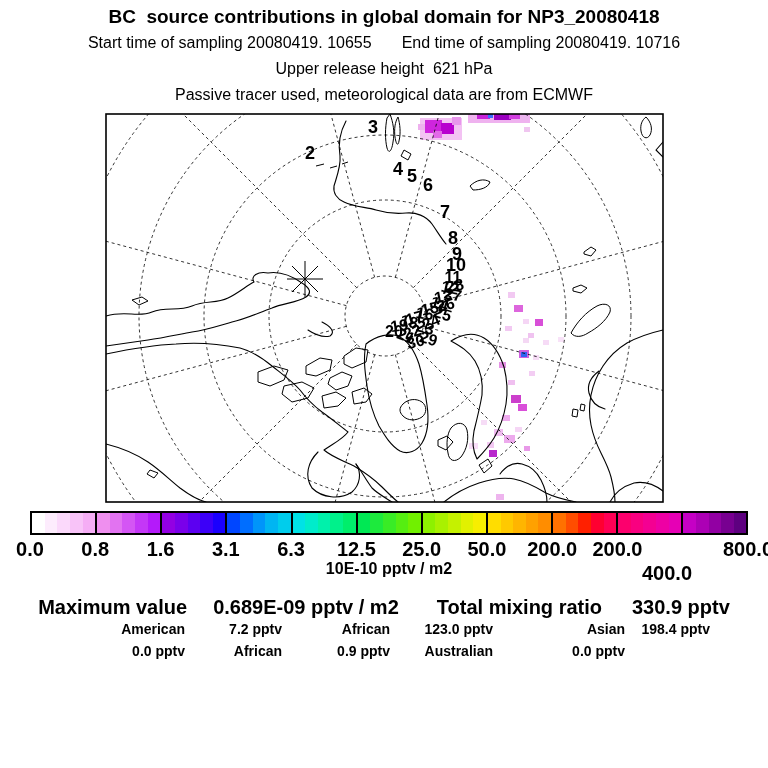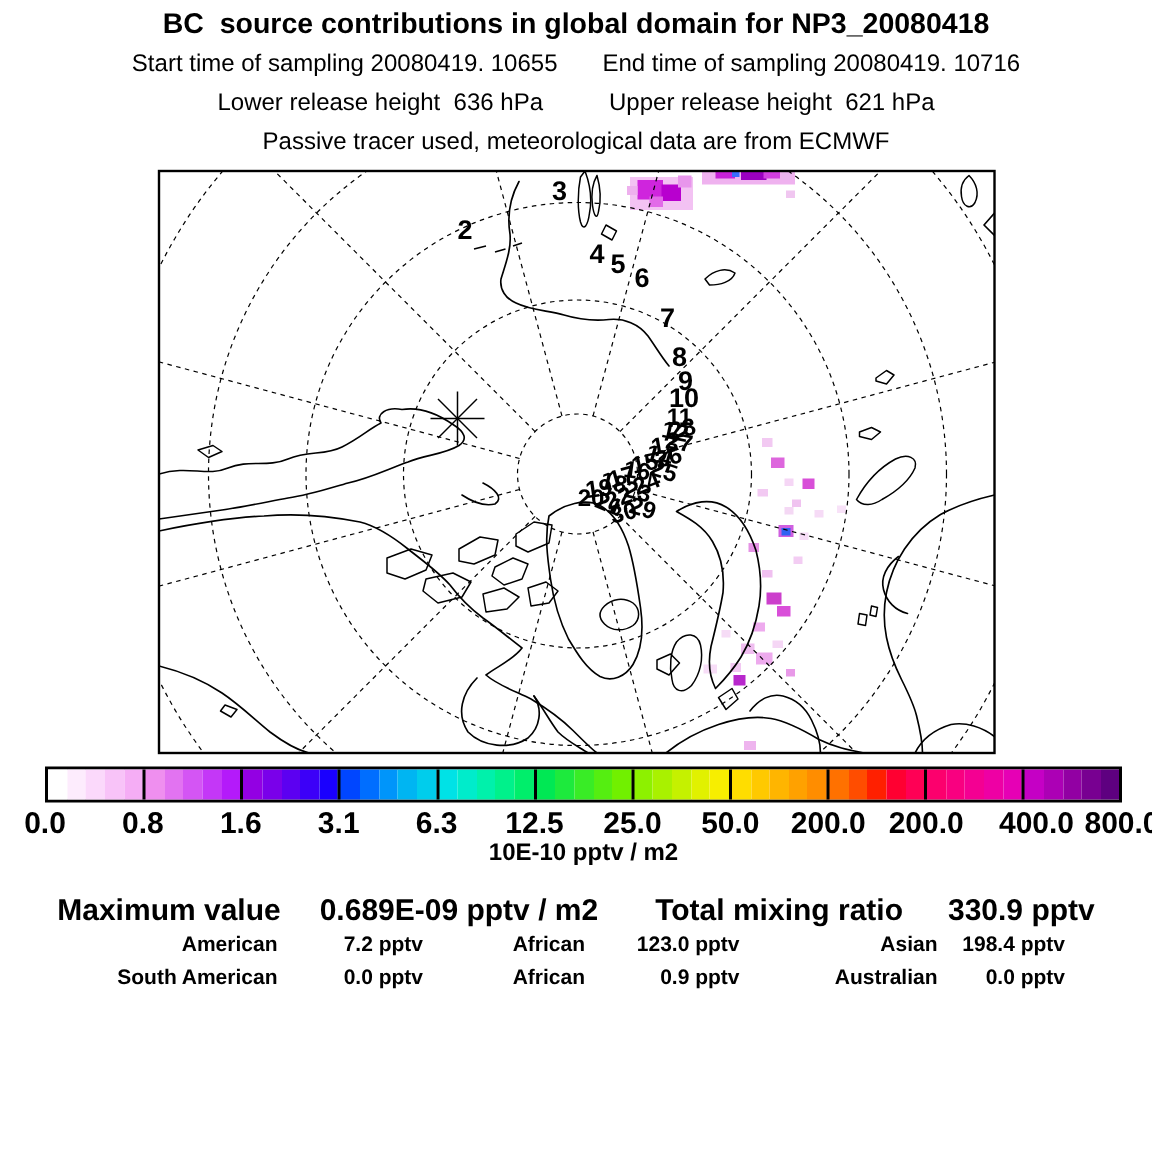--- a/index.html
+++ b/index.html
@@ -32,21 +32,20 @@
 </style>
 </head>
 <body>
 
 <div class="abs hline title"><span>BC  source contributions in global domain for NP3_20080418</span></div>
 <div class="abs hline sub l2">
   <span>Start time of sampling 20080419. 10655</span>
   <span>End time of sampling 20080419. 10716</span>
 </div>
 <div class="abs hline sub l3">
-  <span>Lower release height  636 hPa</span>
   <span>Upper release height  621 hPa</span>
 </div>
 <div class="abs hline sub l4"><span>Passive tracer used, meteorological data are from ECMWF</span></div>
 
 <svg id="mapsvg" width="768" height="768" viewBox="0 0 768 768">
   <defs>
     <clipPath id="mapclip">
         <rect x="106" y="114" width="557" height="388"></rect>
       </clipPath>
   </defs>
@@ -257,39 +256,38 @@
     <span class="cb-tick" style="left: 30px;">0.0</span>
     <span class="cb-tick" style="left: 95.2727px;">0.8</span>
     <span class="cb-tick" style="left: 160.545px;">1.6</span>
     <span class="cb-tick" style="left: 225.818px;">3.1</span>
     <span class="cb-tick" style="left: 291.091px;">6.3</span>
     <span class="cb-tick" style="left: 356.364px;">12.5</span>
     <span class="cb-tick" style="left: 421.636px;">25.0</span>
     <span class="cb-tick" style="left: 486.909px; text-align: center;">50.0</span>
     <span class="cb-tick" style="left: 552.182px;">200.0</span>
     <span class="cb-tick" style="left: 617.455px;">200.0</span>
-    <span class="cb-tick" style="left: 691px;">400.0</span>
+    <span class="cb-tick" style="left: 667px; margin-top: 24px;">400.0</span>
     <span class="cb-tick" style="left: 748px;">800.0</span>
   </div>
 <div class="abs cbunit">10E-10 pptv / m2</div>
 
 <div class="abs hline statrow1">
   <span>Maximum value</span>
   <span class="s-gap1">0.689E-09 pptv / m2</span>
   <span class="s-gap2">Total mixing ratio</span>
   <span class="s-gap3">330.9 pptv</span>
 </div>
 <div id="rrow1" class="reggrid">
   <span>American</span>
   <span>7.2 pptv</span>
   <span>African</span>
   <span>123.0 pptv</span>
   <span>Asian</span>
   <span>198.4 pptv</span>
 </div>
 <div id="rrow2" class="reggrid">
-  <span>South American</span>
   <span>0.0 pptv</span>
   <span>African</span>
   <span>0.9 pptv</span>
   <span>Australian</span>
   <span>0.0 pptv</span>
 </div>
 
 </body></html>

